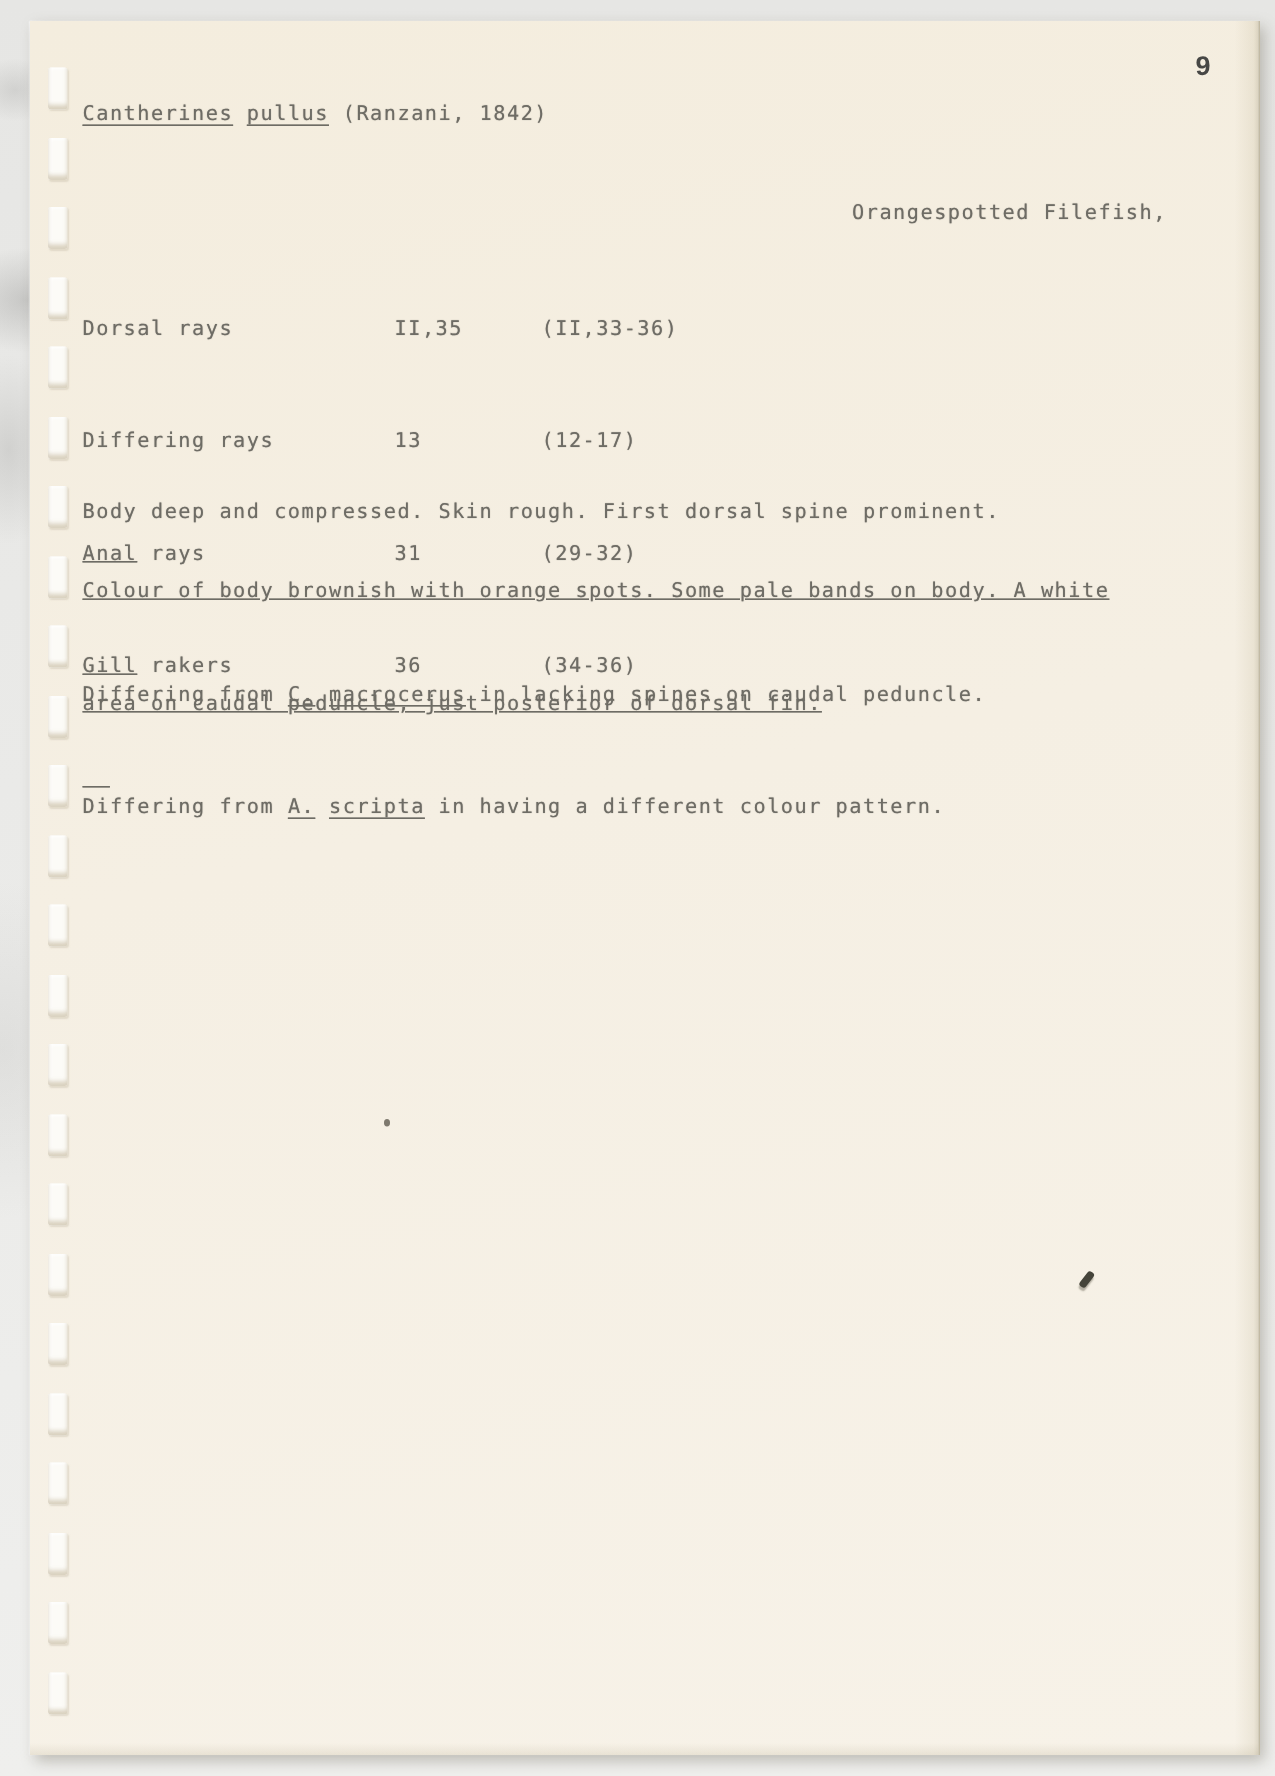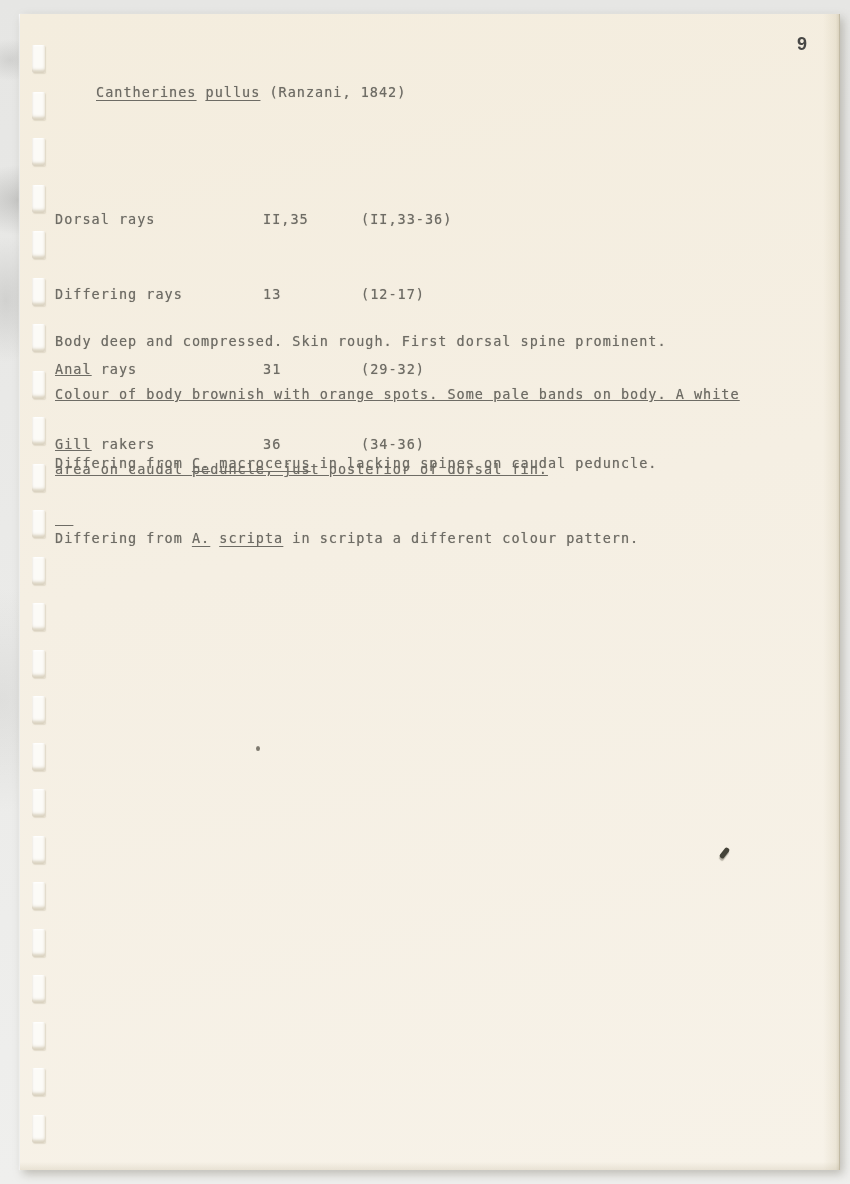--- a/index.html
+++ b/index.html
@@ -50,21 +50,21 @@
     white-space: pre;
     text-shadow: 0 0 .7px rgba(110,108,100,.65);
   }
   .u { text-decoration: underline; text-underline-offset: 3px; text-decoration-thickness: 1px; }
   .page-number {
     position: absolute; left: 777px; top: 20px;
     font-family: "Liberation Sans", sans-serif;
     font-weight: bold; font-size: 18px; color: #474745;
     letter-spacing: 0;
   }
-  .sci-name   { position: absolute; left: 35px;  top: 66px; margin-left: 41px; }
+  .sci-name   { position: absolute; left: 35px;  top: 50px; }
   .common     { position: absolute; left: 548px; top: 66px; }
   .counts     { position: absolute; left: 35px;  top: 143px; }
   .counts .cell-label { display: inline-block; width: 192px; }
   .counts .cell-value { display: inline-block; width: 98px; margin-left: 16px; }
   .para-body  { position: absolute; left: 35px; top: 265px; }
   .para-colour{ position: absolute; left: 35px; top: 318px; text-decoration: underline; }
   .para-comp  { position: absolute; left: 35px; top: 387px; }
   .speck-ink {
     position: absolute; left: 702px; top: 833px;
     width: 5px; height: 12px; background: #45443a;
@@ -107,39 +107,40 @@
       <div class="hole" style="top: 1007.5px;"></div>
       <div class="hole" style="top: 1054px;"></div>
       <div class="hole" style="top: 1100.5px;"></div>
     </div>
 
   <div class="page-number">9</div>
 
   <div class="txt sci-name"><span class="u">Cantherines</span><span> </span><span class="u">pullus</span><span> (Ranzani, 1842)</span></div>
 
   <div class="txt common">
+    <div>Orangespotted Filefish,</div>
   </div>
 
   <div class="txt counts">
     <div><span class="cell-label">Dorsal rays</span><span class="cell-value">II,35</span><span>(II,33-36)</span></div>
     <div><span class="cell-label">Differing rays</span><span class="cell-value">13</span><span>(12-17)</span></div>
     <div><span class="cell-label">Anal rays</span><span class="cell-value">31</span><span>(29-32)</span></div>
     <div><span class="cell-label">Gill rakers</span><span class="cell-value">36</span><span>(34-36)</span></div>
   </div>
 
   <div class="txt para-body">
     <div>Body deep and compressed. Skin rough. First dorsal spine prominent.</div>
   </div>
 
   <div class="txt para-colour">
     <div>Colour of body brownish with orange spots. Some pale bands on body. A white</div>
     <div>area on caudal peduncle, just posterior of dorsal fin.</div>
   </div>
 
   <div class="txt para-comp">
     <div><span>Differing from </span><span class="u">C.</span><span> </span><span class="u">macrocerus</span><span> in lacking spines on caudal peduncle.</span></div>
-    <div><span>Differing from </span><span class="u">A.</span><span> </span><span class="u">scripta</span><span> in scripta a different colour pattern.</span></div>
+    <div><span>Differing from </span><span class="u">A.</span><span> </span><span class="u">scripta</span><span> in having a different colour pattern.</span></div>
   </div>
 
   <div class="speck-ink"></div>
   <div class="speck-dot"></div>
 
 </div>
 
 </body></html>

